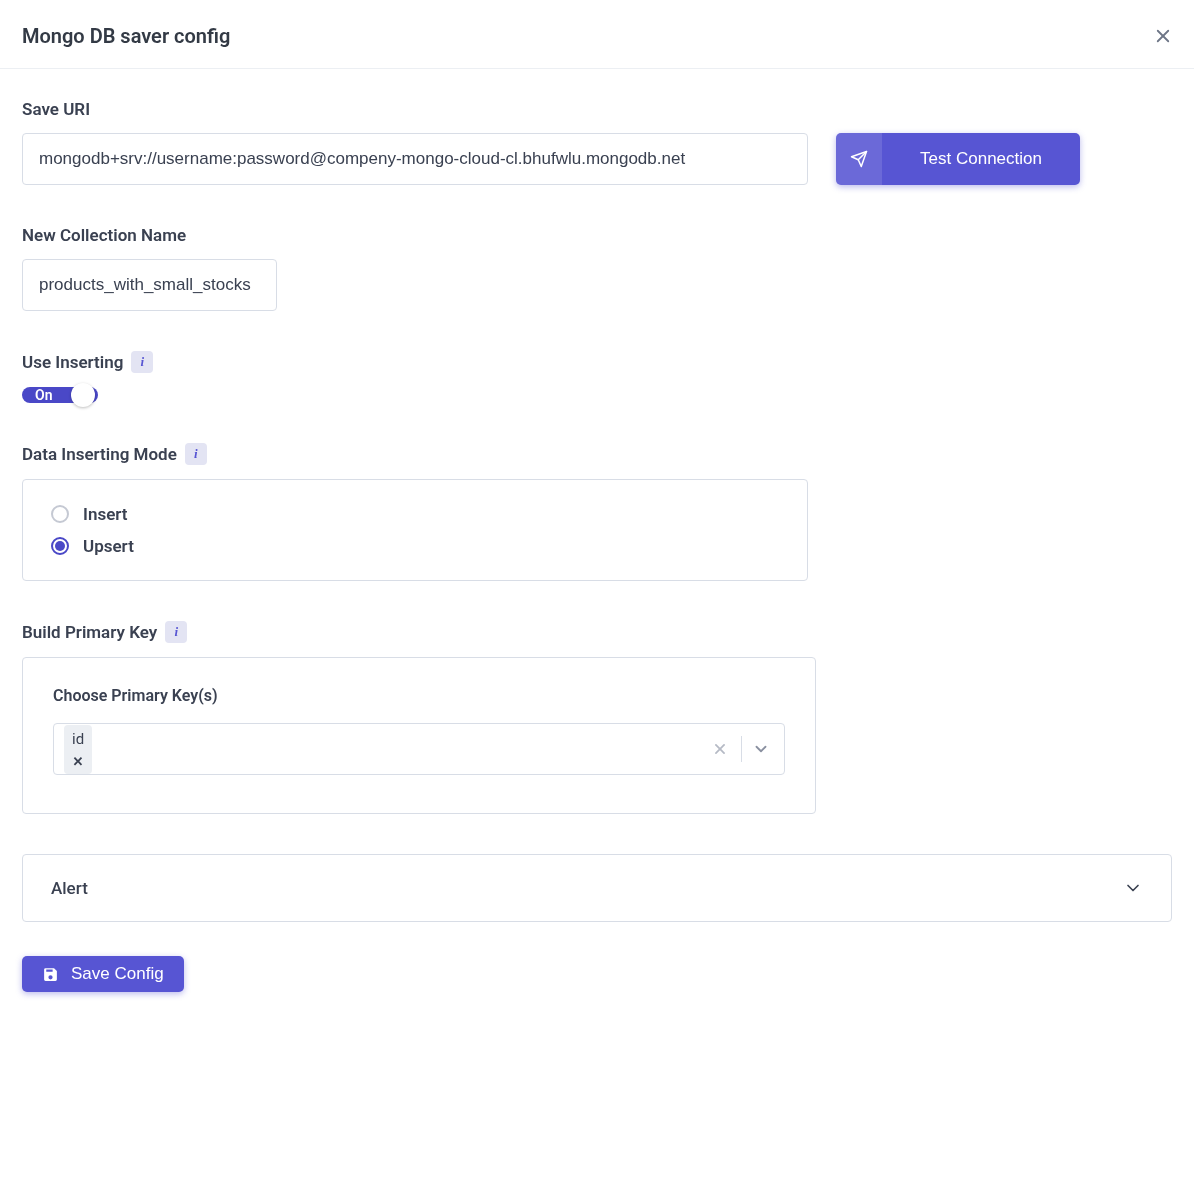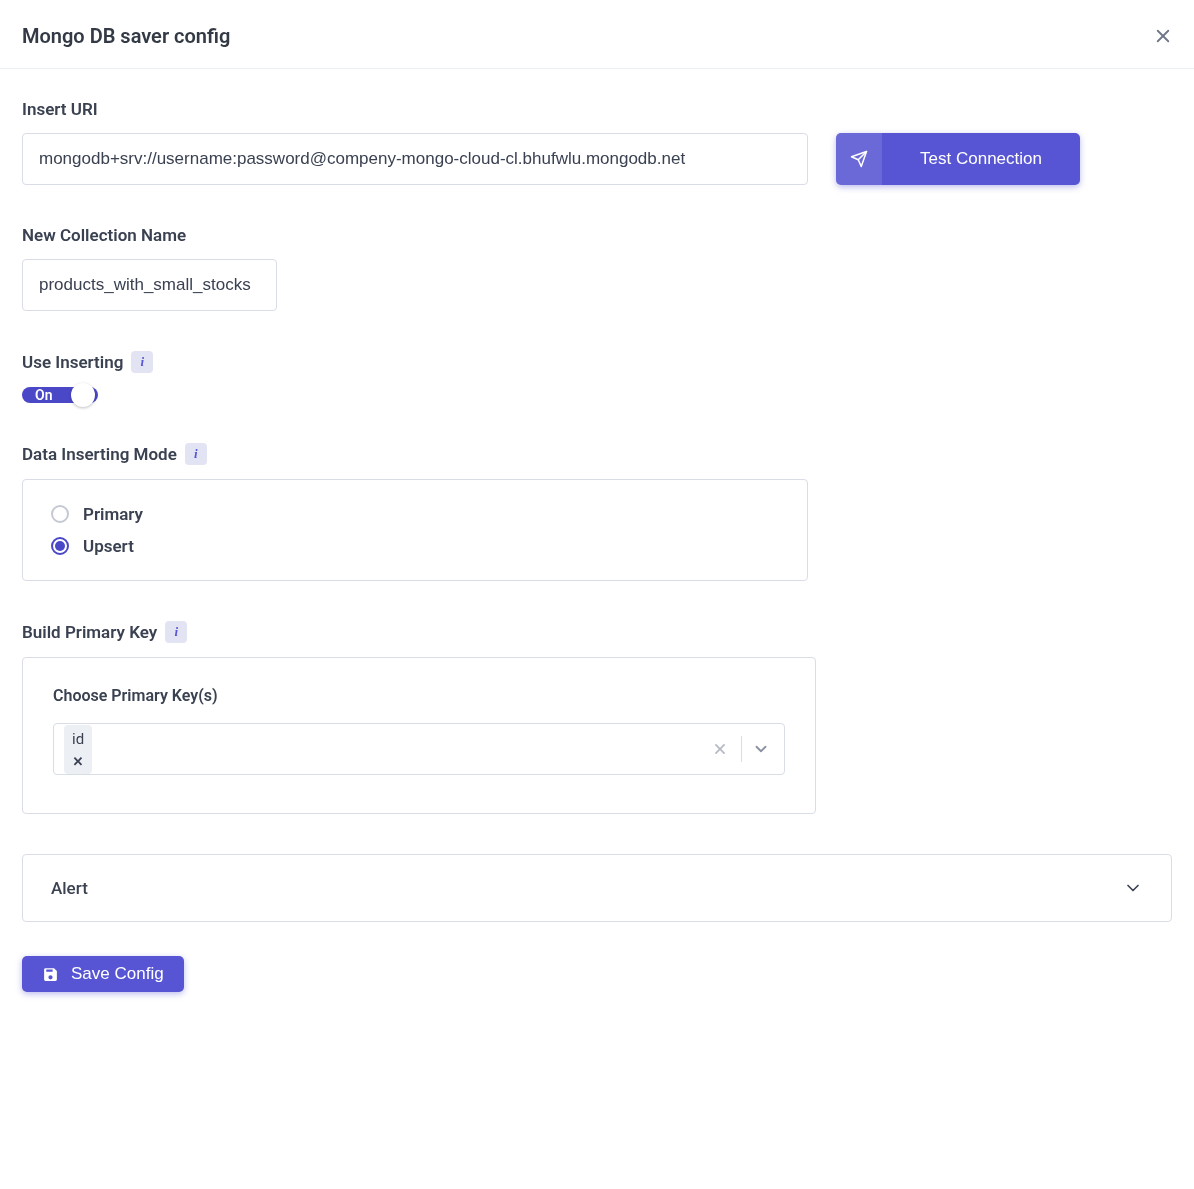--- a/index.html
+++ b/index.html
@@ -267,21 +267,21 @@
   <div class="modal-title">Mongo DB saver config</div>
   <svg class="close-icon" viewBox="0 0 24 24" fill="none" stroke="currentColor" stroke-width="2.4" stroke-linecap="round">
     <line x1="5" y1="5" x2="19" y2="19"></line>
     <line x1="19" y1="5" x2="5" y2="19"></line>
   </svg>
 </div>
 
 <div class="content">
 
   <div class="group">
-    <div class="section-label">Insert URI</div>
+    <div class="section-label">Save URI</div>
     <div class="uri-row">
       <input class="text-input uri-input" value="mongodb+srv://username:password@compeny-mongo-cloud-cl.bhufwlu.mongodb.net" style="">
       <button class="test-btn">
         <span class="icon-slot">
           <svg class="send-icon" viewBox="0 0 24 24" fill="none" stroke="currentColor" stroke-width="2" stroke-linejoin="round" stroke-linecap="round">
             <line x1="22" y1="2" x2="11" y2="13"></line>
             <polygon points="22 2 15 22 11 13 2 9 22 2"></polygon>
           </svg>
         </span>
         <span class="label">Test Connection</span>
@@ -306,21 +306,21 @@
   </div>
 
   <div class="group">
     <div class="section-label">
       <span>Data Inserting Mode</span>
       <span class="info-badge">i</span>
     </div>
     <div class="radio-card">
       <div class="radio-item">
         <span class="radio-circle"></span>
-        <span class="radio-label">Primary</span>
+        <span class="radio-label">Insert</span>
       </div>
       <div class="radio-item">
         <span class="radio-circle checked"></span>
         <span class="radio-label">Upsert</span>
       </div>
     </div>
   </div>
 
   <div class="group">
     <div class="section-label">

